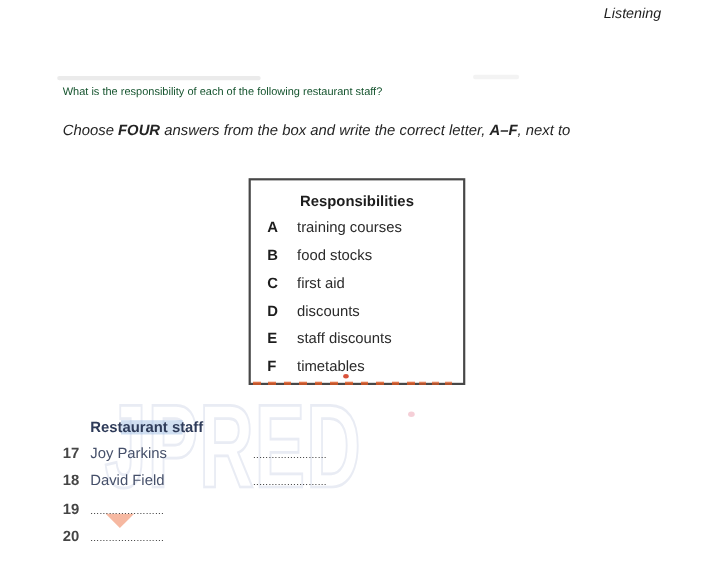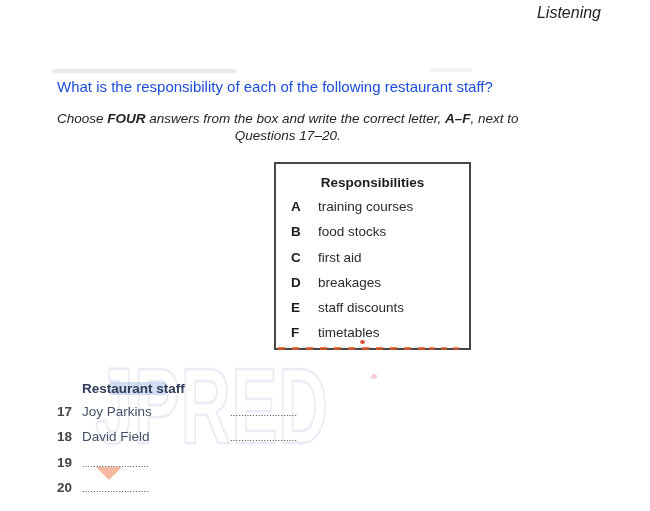--- a/index.html
+++ b/index.html
@@ -2,44 +2,43 @@
 <html><head>
 <meta charset="utf-8">
 <style>
   html,body{margin:0;padding:0;background:#ffffff;}
   .page{
     position:relative;width:650px;height:511px;background:#ffffff;
     font-family:"Liberation Sans",sans-serif;color:#262626;overflow:hidden;
   }
   .layer{position:absolute;}
   
-  .corner-label{top:4px;right:49px;font-style:italic;font-size:16px;color:#1e1e1e;}
+  .corner-label{top:4px;right:49px;font-style:italic;font-size:13px;color:#1e1e1e;}
   
   .section-title{left:57px;top:42px;font-style:italic;font-size:13.5px;color:#222;}
-  .question-text{left:57px;top:78px;font-size:15px;color:#1d4ed8;}
+  .question-text{left:57px;top:78px;font-size:10px;color:#14532d;}
   .instruction{left:57px;top:110px;font-style:italic;font-size:13.5px;line-height:17px;color:#242424;text-align:center;}
   .instruction b{font-weight:bold;}
   
   .smudge1{left:52px;top:69px;width:185px;height:4px;background:#d8d8d8;opacity:.5;border-radius:2px;}
   .smudge2{left:430px;top:68px;width:42px;height:4px;background:#dedede;opacity:.35;border-radius:2px;}
   .watermark{
     left:95px;top:350px;font-size:108px;line-height:112px;font-weight:bold;
     letter-spacing:1px;color:transparent;-webkit-text-stroke:2.5px #e9ecf4;
     transform:scaleX(0.64);transform-origin:left top;z-index:0;user-select:none;
   }
   .salmon-triangle{left:96px;top:467px;width:0;height:0;
     border-left:13px solid transparent;border-right:13px solid transparent;
     border-top:13px solid #f4ab90;opacity:.85;z-index:0;}
   .pink-dot{left:371px;top:374px;width:6px;height:5px;border-radius:50%;background:#f3c3cd;opacity:.8;}
   
   .options-box{
     left:226px;top:162px;width:197px;height:188px;box-sizing:border-box;
     border:2px solid #474747;background:#ffffff;z-index:1;
     padding:12px 0 0 15px;
-    margin-left:48px;
   }
   .options-title{font-weight:bold;font-size:13.5px;line-height:14px;color:#1d1d1d;
     text-align:center;margin:0 15px 10px 0;}
   .option-row{display:flex;line-height:14px;margin-bottom:11.3px;font-size:13.5px;}
   .option-letter{width:27px;font-weight:bold;color:#1d1d1d;flex:none;}
   .option-label{color:#2a2a2a;}
   .orange-dashes-a{position:absolute;left:2px;bottom:-2px;width:150px;height:3px;opacity:.8;
     background:repeating-linear-gradient(90deg,#e25a24 0 7px,transparent 7px 14px);}
   .orange-dashes-b{position:absolute;right:8px;bottom:-2px;width:32px;height:3px;opacity:.7;
     background:repeating-linear-gradient(90deg,#e25a24 0 6px,transparent 6px 12px);}
@@ -64,40 +63,39 @@
   <div class="layer smudge1"></div>
   <div class="layer smudge2"></div>
   <div class="layer salmon-triangle"></div>
   <div class="layer pink-dot"></div>
 
   <div class="layer corner-label">Listening</div>
 
   <div class="layer question-text">What is the responsibility of each of the following restaurant staff?</div>
   <div class="layer instruction">
     <span>Choose </span><b>FOUR</b><span> answers from the box and write the correct letter, </span><b>A–F</b><span>, next to</span><br>
-    <span>Questions 17–20.</span>
   </div>
 
   <div class="layer options-box">
     <div class="options-title">Responsibilities</div>
     <div class="option-row">
       <span class="option-letter">A</span>
       <span class="option-label">training courses</span>
     </div>
     <div class="option-row">
       <span class="option-letter">B</span>
       <span class="option-label">food stocks</span>
     </div>
     <div class="option-row">
       <span class="option-letter">C</span>
       <span class="option-label">first aid</span>
     </div>
     <div class="option-row">
       <span class="option-letter">D</span>
-      <span class="option-label">breakages</span>
+      <span class="option-label">discounts</span>
     </div>
     <div class="option-row">
       <span class="option-letter">E</span>
       <span class="option-label">staff discounts</span>
     </div>
     <div class="option-row">
       <span class="option-letter">F</span>
       <span class="option-label">timetables</span>
     </div>
     <div class="orange-dashes-a"></div>

